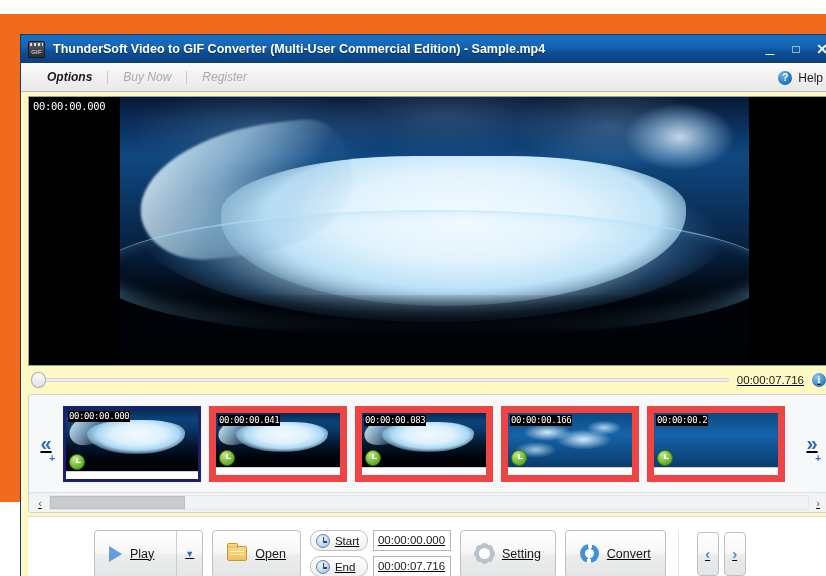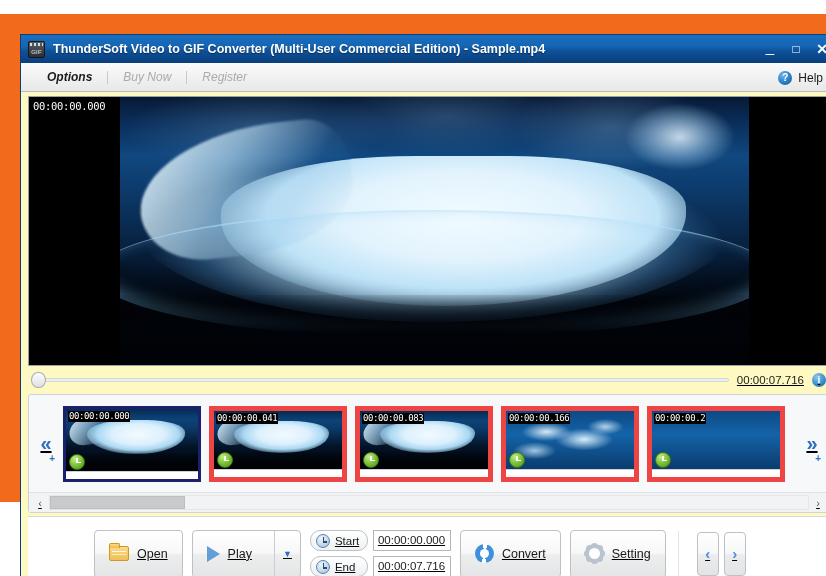--- a/index.html
+++ b/index.html
@@ -227,21 +227,21 @@
   #thumbs {
     flex: 1 1 auto; display: flex; align-items: center;
     gap: 0; overflow: hidden; height: 100%;
   }
   .thumb {
     position: relative;
     width: 138px; height: 76px;
     flex: 0 0 138px;
     margin-right: 0;
     background: #ffffff;
-    border: 5px solid #ef4444;
+    border: 7px solid #ef4444;
     overflow: hidden;
   }
   .thumb-wrap { flex: 0 0 auto; padding: 0 4px; }
   .thumb.selected {
     border: 3px solid #1a1f6e;
     box-shadow: 0 0 0 1px #ffffff inset;
   }
   .thumb-img {
     position: absolute; left: 0; top: 0; right: 0; bottom: 8px;
     background: linear-gradient(to bottom, #062a52 0%, #0c4378 16%, #0a3a69 30%, #031326 62%, #000308 100%);
@@ -610,33 +610,33 @@
           <div class="sb-arrow">‹</div>
           <div id="sb-track">
             <div id="sb-thumb"></div>
           </div>
           <div class="sb-arrow">›</div>
         </div>
       </div>
 
       <div id="toolbar">
 
-        <div class="tb-btn">
-          <span class="ic ic-folder"></span>
-          <span>Open</span>
-        </div>
-
         <div class="tb-btn split">
           <span class="tb-main">
             <span class="ic ic-play"></span>
             <span>Play</span>
           </span>
           <span class="tb-caret">
             <span>▼</span>
           </span>
+        </div>
+
+        <div class="tb-btn">
+          <span class="ic ic-folder"></span>
+          <span>Open</span>
         </div>
 
         <div class="time-fields">
           <div class="time-row">
             <div class="small-btn">
               <span class="ic ic-clock"></span>
               <span>Start</span>
             </div>
             <div class="time-input">00:00:00.000</div>
           </div>
@@ -644,27 +644,27 @@
             <div class="small-btn">
               <span class="ic ic-clock"></span>
               <span>End</span>
             </div>
             <div class="time-input">00:00:07.716</div>
           </div>
         </div>
 
 
         <div class="tb-btn">
+          <span class="ic ic-gear"></span>
+          <span>Setting</span>
+        </div>
+
+        <div class="tb-btn">
           <span class="ic ic-convert"></span>
           <span>Convert</span>
-        </div>
-
-        <div class="tb-btn">
-          <span class="ic ic-gear"></span>
-          <span>Setting</span>
         </div>
 
         <div class="tb-sep"></div>
 
         <div class="nav-group">
           <div class="nav-btn">‹</div>
           <div class="nav-btn">›</div>
         </div>
 
       </div>

